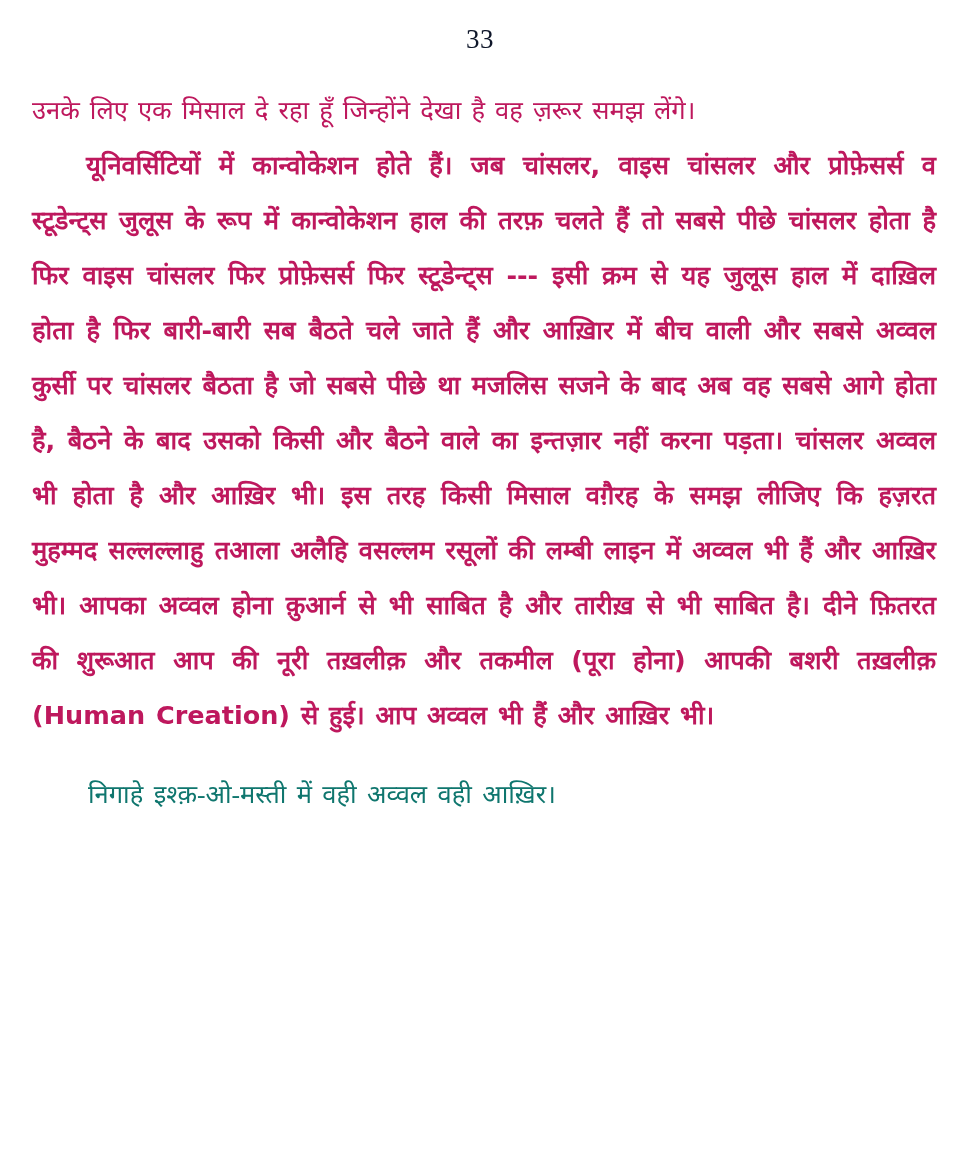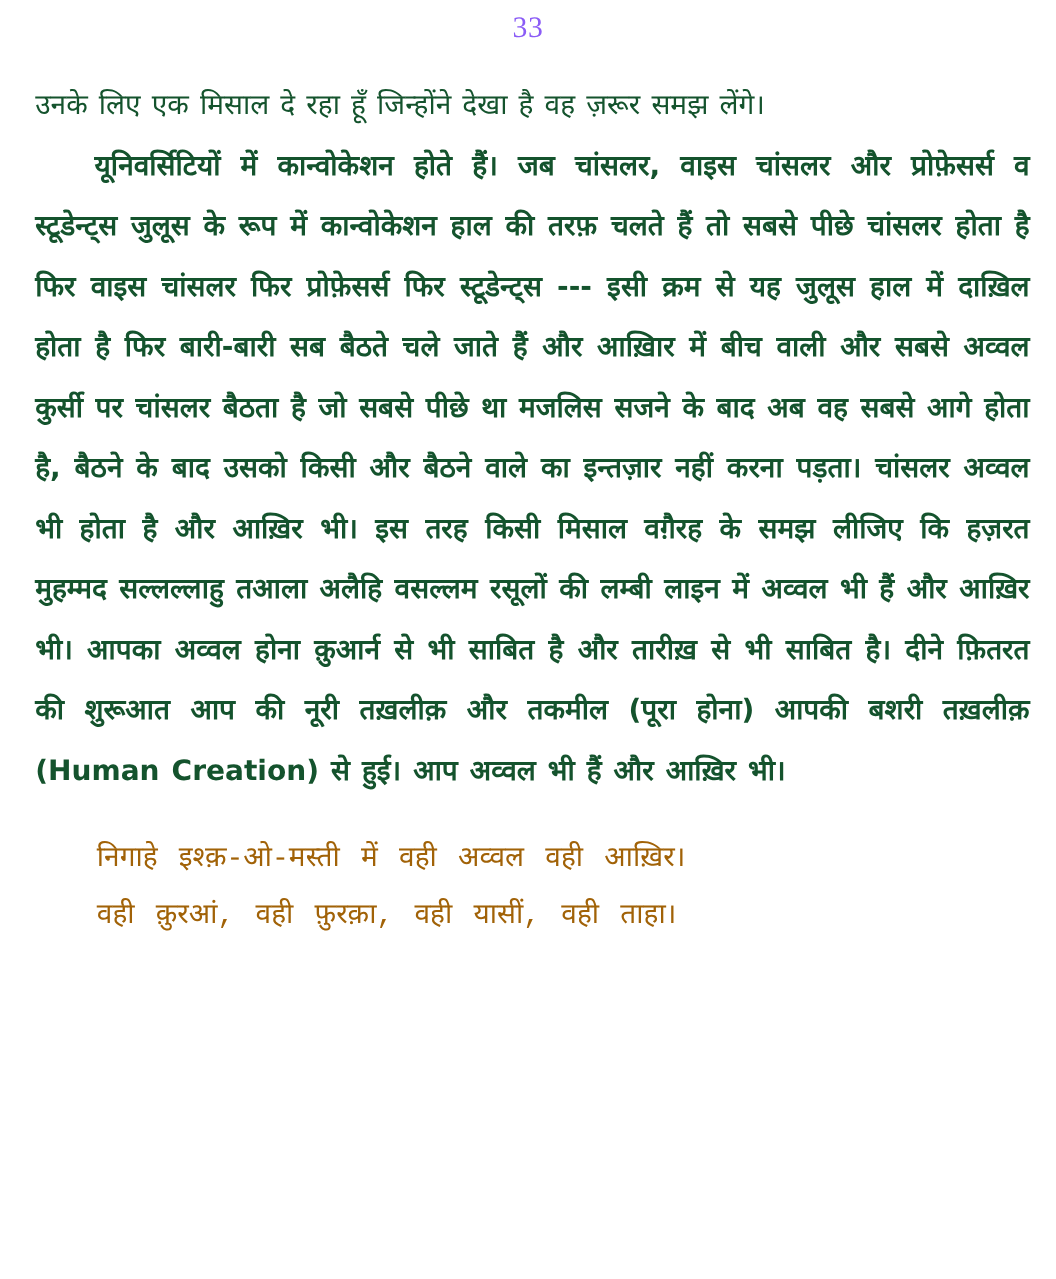--- a/index.html
+++ b/index.html
@@ -20,34 +20,34 @@
     height: 1163px;
     box-sizing: border-box;
     padding: 0;
     background: #ffffff;
   }
   .page-number {
     text-align: center;
     font-family: "Liberation Serif", serif;
     font-size: 27px;
     line-height: 1;
-    padding-top: 12px;
-    color: #8b5cf6;
+    padding-top: 26px;
+    color: #0f172a;
     letter-spacing: 0.5px;
   }
   .body-text {
     margin-top: 30px;
     padding-left: 32px;
     padding-right: 24px;
   }
   .para {
     font-family: "DejaVu Sans", sans-serif;
     font-size: 25.5px;
     line-height: 55px;
-    color: #14532d;
+    color: #be185d;
     text-align: justify;
     text-justify: inter-word;
     word-spacing: 2px;
     margin: 0;
   }
   .para.first {
     text-indent: 0;
   }
   .para.indent {
     text-indent: 54px;
@@ -55,38 +55,37 @@
   .para + .para {
     margin-top: 0;
     font-weight: bold;
   }
   .couplet {
     margin-top: 26px;
     padding-left: 88px;
     padding-right: 24px;
   }
   .couplet-line {
-    font-family: Liberation Mono, monospace;
+    font-family: Liberation Serif, serif;
     font-size: 25.5px;
     line-height: 52px;
-    color: #a16207;
+    color: #0f766e;
     white-space: nowrap;
     word-spacing: 4px;
   }
 </style>
 </head>
 <body>
 
 <div class="page">
 
   <div class="page-number">33</div>
 
   <div class="body-text">
     <p class="para first">उनके लिए एक मिसाल दे रहा हूँ जिन्होंने देखा है वह ज़रूर समझ लेंगे।</p>
     <p class="para indent">यूनिवर्सिटियों में कान्वोकेशन होते हैं। जब चांसलर, वाइस चांसलर और प्रोफ़ेसर्स व स्टूडेन्ट्स जुलूस के रूप में कान्वोकेशन हाल की तरफ़ चलते हैं तो सबसे पीछे चांसलर होता है फिर वाइस चांसलर फिर प्रोफ़ेसर्स फिर स्टूडेन्ट्स --- इसी क्रम से यह जुलूस हाल में दाख़िल होता है फिर बारी-बारी सब बैठते चले जाते हैं और आख़िार में बीच वाली और सबसे अव्वल कुर्सी पर चांसलर बैठता है जो सबसे पीछे था मजलिस सजने के बाद अब वह सबसे आगे होता है, बैठने के बाद उसको किसी और बैठने वाले का इन्तज़ार नहीं करना पड़ता। चांसलर अव्वल भी होता है और आख़िर भी। इस तरह किसी मिसाल वग़ैरह के समझ लीजिए कि हज़रत मुहम्मद सल्लल्लाहु तआला अलैहि वसल्लम रसूलों की लम्बी लाइन में अव्वल भी हैं और आख़िर भी। आपका अव्वल होना क़ुआर्न से भी साबित है और तारीख़ से भी साबित है। दीने फ़ितरत की शुरूआत आप की नूरी तख़लीक़ और तकमील (पूरा होना) आपकी बशरी तख़लीक़ (Human Creation) से हुई। आप अव्वल भी हैं और आख़िर भी।</p>
   </div>
 
   <div class="couplet">
     <div class="couplet-line">निगाहे इश्क़-ओ-मस्ती में वही अव्वल वही आख़िर।</div>
-    <div class="couplet-line">वही क़ुरआं, वही फ़ुरक़ा, वही यासीं, वही ताहा।</div>
   </div>
 
 </div>
 
 </body></html>

